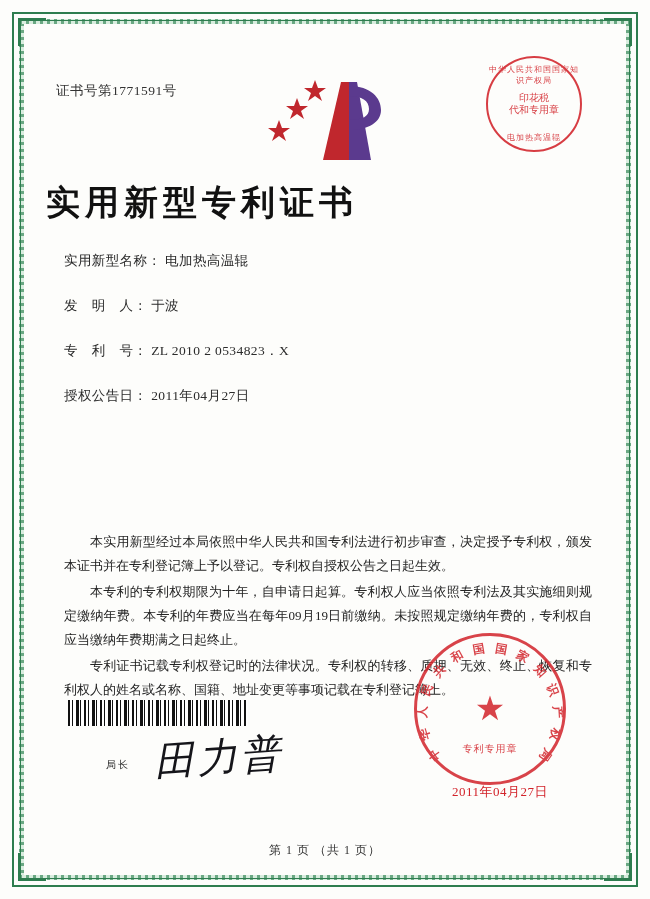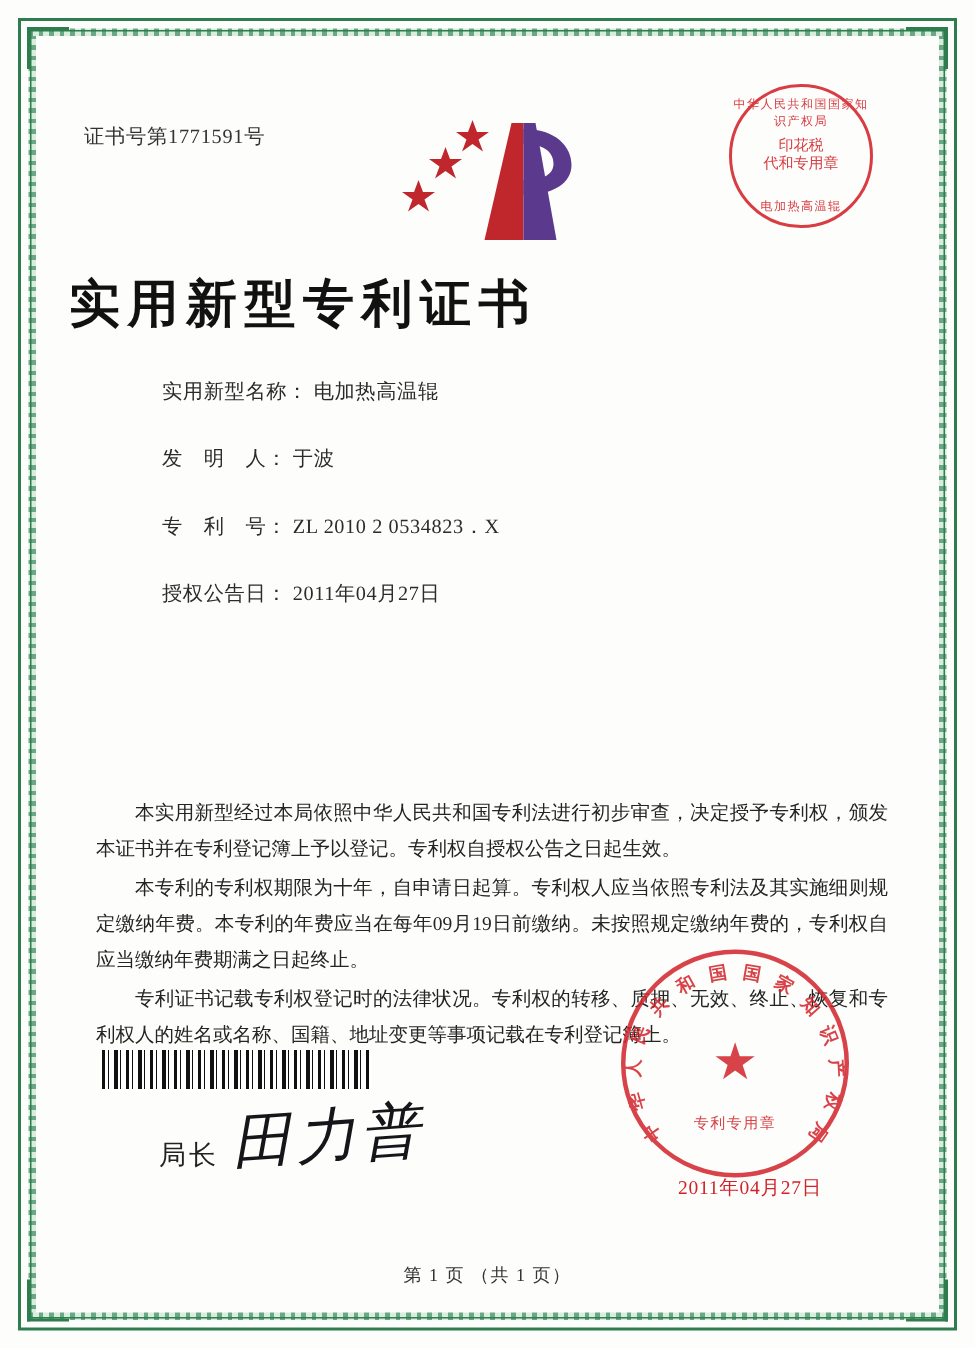--- a/index.html
+++ b/index.html
@@ -89,21 +89,20 @@
     letter-spacing: 5px;
     color: #111;
     font-family: "Liberation Serif", "DejaVu Serif", serif;
   }
 
   .fields {
     position: absolute;
     top: 212px;
     left: 18px;
     right: 10px;
-    margin-left: 44px;
   }
   .field {
     font-size: 13.5px;
     color: #2b2b2b;
     margin-bottom: 27px;
     letter-spacing: .4px;
     white-space: nowrap;
   }
   .field .lbl { display: inline-block; }
   .field .val { display: inline-block; }
@@ -131,21 +130,21 @@
         #111 0px, #111 2px, #fff 2px, #fff 4px,
         #111 4px, #111 5px, #fff 5px, #fff 8px,
         #111 8px, #111 11px, #fff 11px, #fff 12px,
         #111 12px, #111 13px, #fff 13px, #fff 16px);
   }
 
   .director {
     position: absolute;
     left: 60px;
     top: 718px;
-    font-size: 18px;
+    font-size: 10px;
     letter-spacing: 2px;
     color: #222;
   }
   .signature {
     position: absolute;
     left: 108px;
     top: 690px;
     font-size: 40px;
     font-family: "Liberation Serif", "DejaVu Serif", serif;
     font-style: italic;

